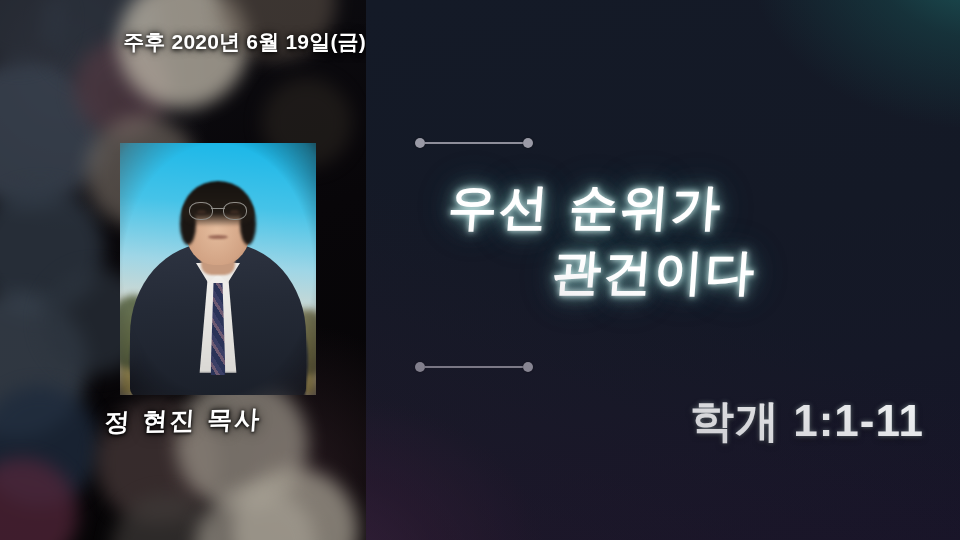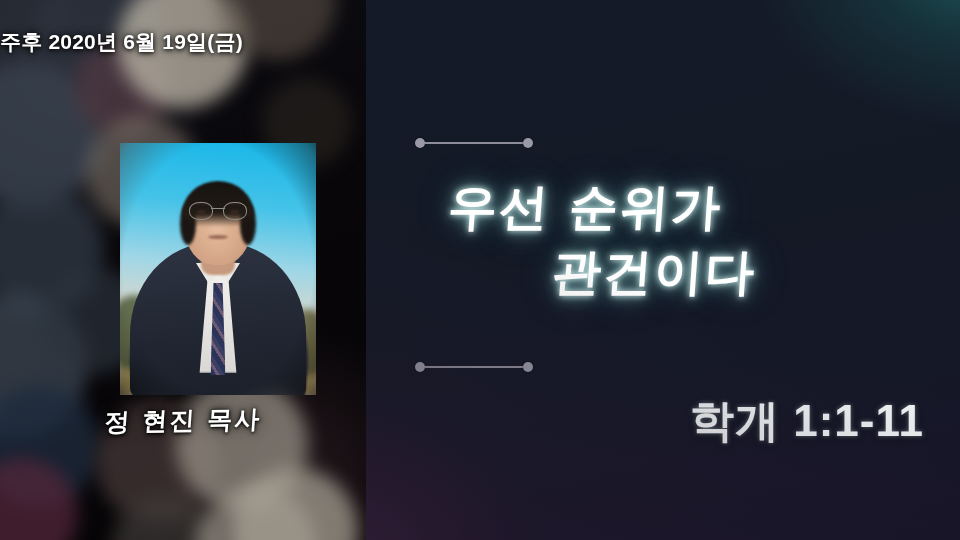--- a/index.html
+++ b/index.html
@@ -197,21 +197,21 @@
     letter-spacing: 2px;
     color: #ffffff;
     text-shadow: 0 0 5px rgba(0,0,0,0.95), 0 1px 3px rgba(0,0,0,0.9), 0 0 14px rgba(0,0,0,0.8);
     transform: skewX(-5deg) rotate(-1.2deg);
   }
 
   #date-line {
     position: absolute;
     left: 0; top: 28px;
     width: 366px;
-    text-align: left;
+    text-align: right;
     font-family: "Liberation Sans", sans-serif;
     font-size: 21px;
     font-weight: 700;
     color: #ffffff;
     letter-spacing: 0.2px;
     text-shadow: 0 1px 4px rgba(0,0,0,0.95), 0 0 10px rgba(0,0,0,0.8);
   }
 
   
   #right-panel {

